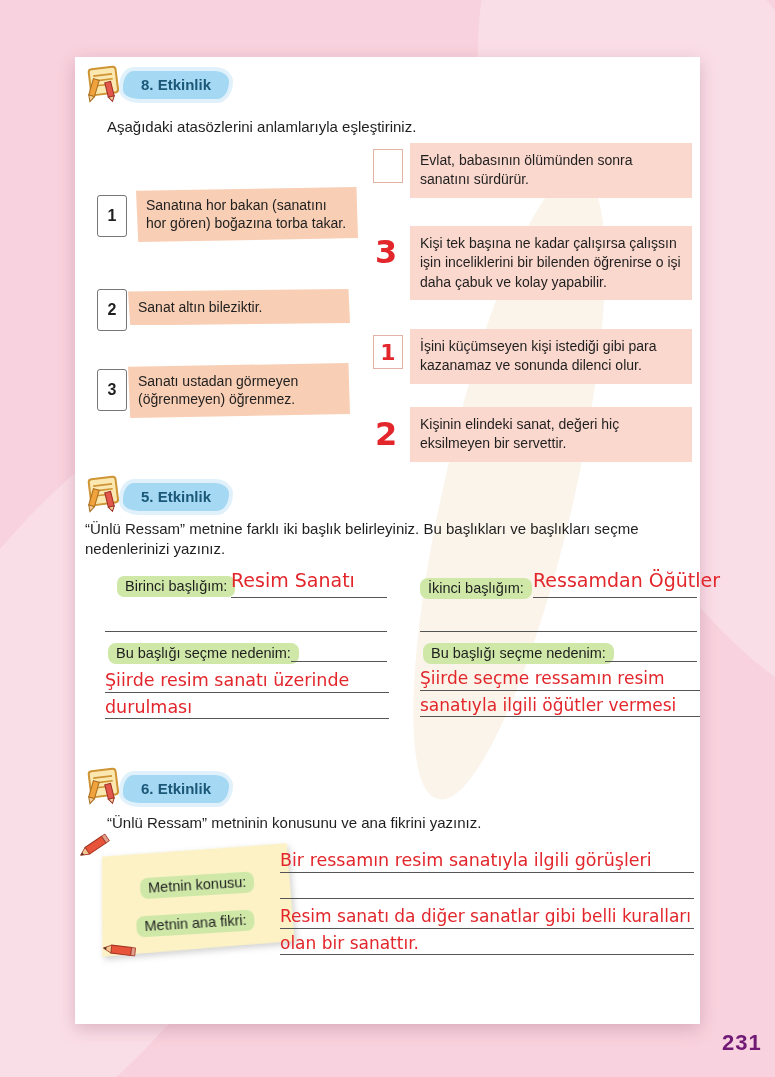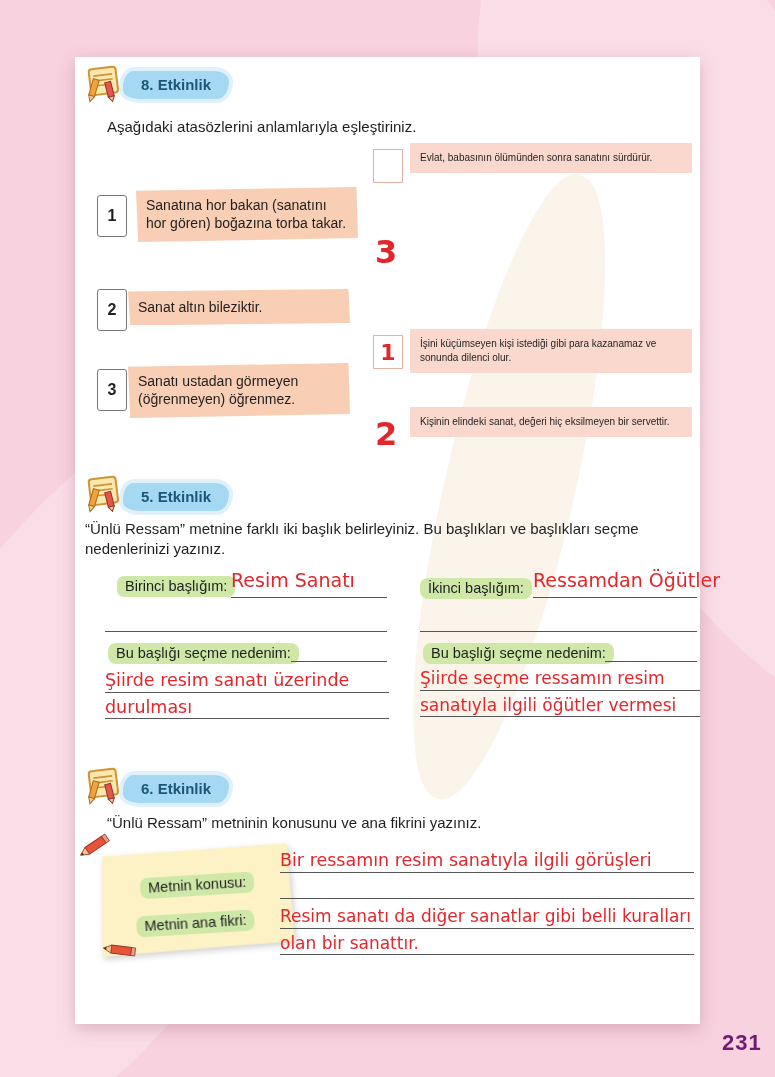--- a/index.html
+++ b/index.html
@@ -12,21 +12,21 @@
         background:rgba(243,228,203,.4);border-radius:48% 52% 50% 50%;transform:rotate(13deg);z-index:0;}
   .abs{position:absolute;z-index:1;}
   .blob{background:#a5d8f2;color:#1b5878;font-weight:bold;font-size:15px;padding:5px 18px 6px;
         border-radius:16px 22px 18px 24px / 24px 16px 26px 14px;white-space:nowrap;
         box-shadow:0 0 0 4px rgba(198,230,247,.55);}
   .instr{font-size:15px;line-height:1.35;}
   .numbox{width:28px;height:40px;background:#fff;border:1.5px solid #777;border-radius:3px;
         display:flex;align-items:center;justify-content:center;font-weight:bold;font-size:16px;}
   .proverb{width:202px;background:#f8ceb4;font-size:14px;line-height:1.32;padding:9px 10px;
         clip-path:polygon(0% 7%,99.3% 0%,100% 93%,1% 100%);}
-  .meaning{width:262px;background:#fbd8ce;font-size:10px;line-height:1.38;padding:8px 10px;}
+  .meaning{width:262px;background:#fbd8ce;font-size:14px;line-height:1.38;padding:8px 10px;}
   .ansbox{width:28px;height:32px;background:#fff;border:1.5px solid #e2b4a6;
         display:flex;align-items:center;justify-content:center;}
   .ansnum{font-family:"DejaVu Sans",sans-serif;font-weight:bold;color:#e2262b;}
   .glabel{background:#cfe8a8;padding:2px 8px 3px;border-radius:8px;font-size:14.5px;white-space:nowrap;}
   .red{color:#e2262b;font-family:"DejaVu Sans",sans-serif;}
   .uline{border-bottom:1.4px solid #555;}
   .ruled{background-image:repeating-linear-gradient(to bottom,transparent 0,transparent 25px,#555 25px,#555 26.2px);
         line-height:26px;}
   .notewrap{filter:drop-shadow(2px 3px 3px rgba(0,0,0,.18));}
   .note{position:relative;width:195px;height:102px;background:#fcf2c6;
@@ -81,20 +81,21 @@
       <span>3</span>
     </div>
     <div class="abs proverb" style="left:53px;top:306px;">Sanatı ustadan görmeyen (öğrenmeyen) öğrenmez.</div>
 
     <div class="abs ansbox" style="left:298px;top:92px;">
       <span class="ansnum" style="font-size:22px;"></span>
     </div>
     <div class="abs meaning" style="left:335px;top:86px;">Evlat, babasının ölümünden sonra sanatını sürdürür.</div>
 
     <span class="abs ansnum" style="left:300px;top:176px;font-size:32px;">3</span>
+    <div class="abs meaning" style="left:335px;top:169px;">Kişi tek başına ne kadar çalışırsa çalışsın işin inceliklerini bir bilenden öğrenirse o işi daha çabuk ve kolay yapabilir.</div>
 
     <div class="abs ansbox" style="left:298px;top:278px;">
       <span class="ansnum" style="font-size:22px;">1</span>
     </div>
     <div class="abs meaning" style="left:335px;top:272px;">İşini küçümseyen kişi istediği gibi para kazanamaz ve sonunda dilenci olur.</div>
 
     <span class="abs ansnum" style="left:300px;top:358px;font-size:32px;">2</span>
     <div class="abs meaning" style="left:335px;top:350px;">Kişinin elindeki sanat, değeri hiç eksilmeyen bir servettir.</div>
 
     <span class="abs" style="left:8px;top:416px;">

